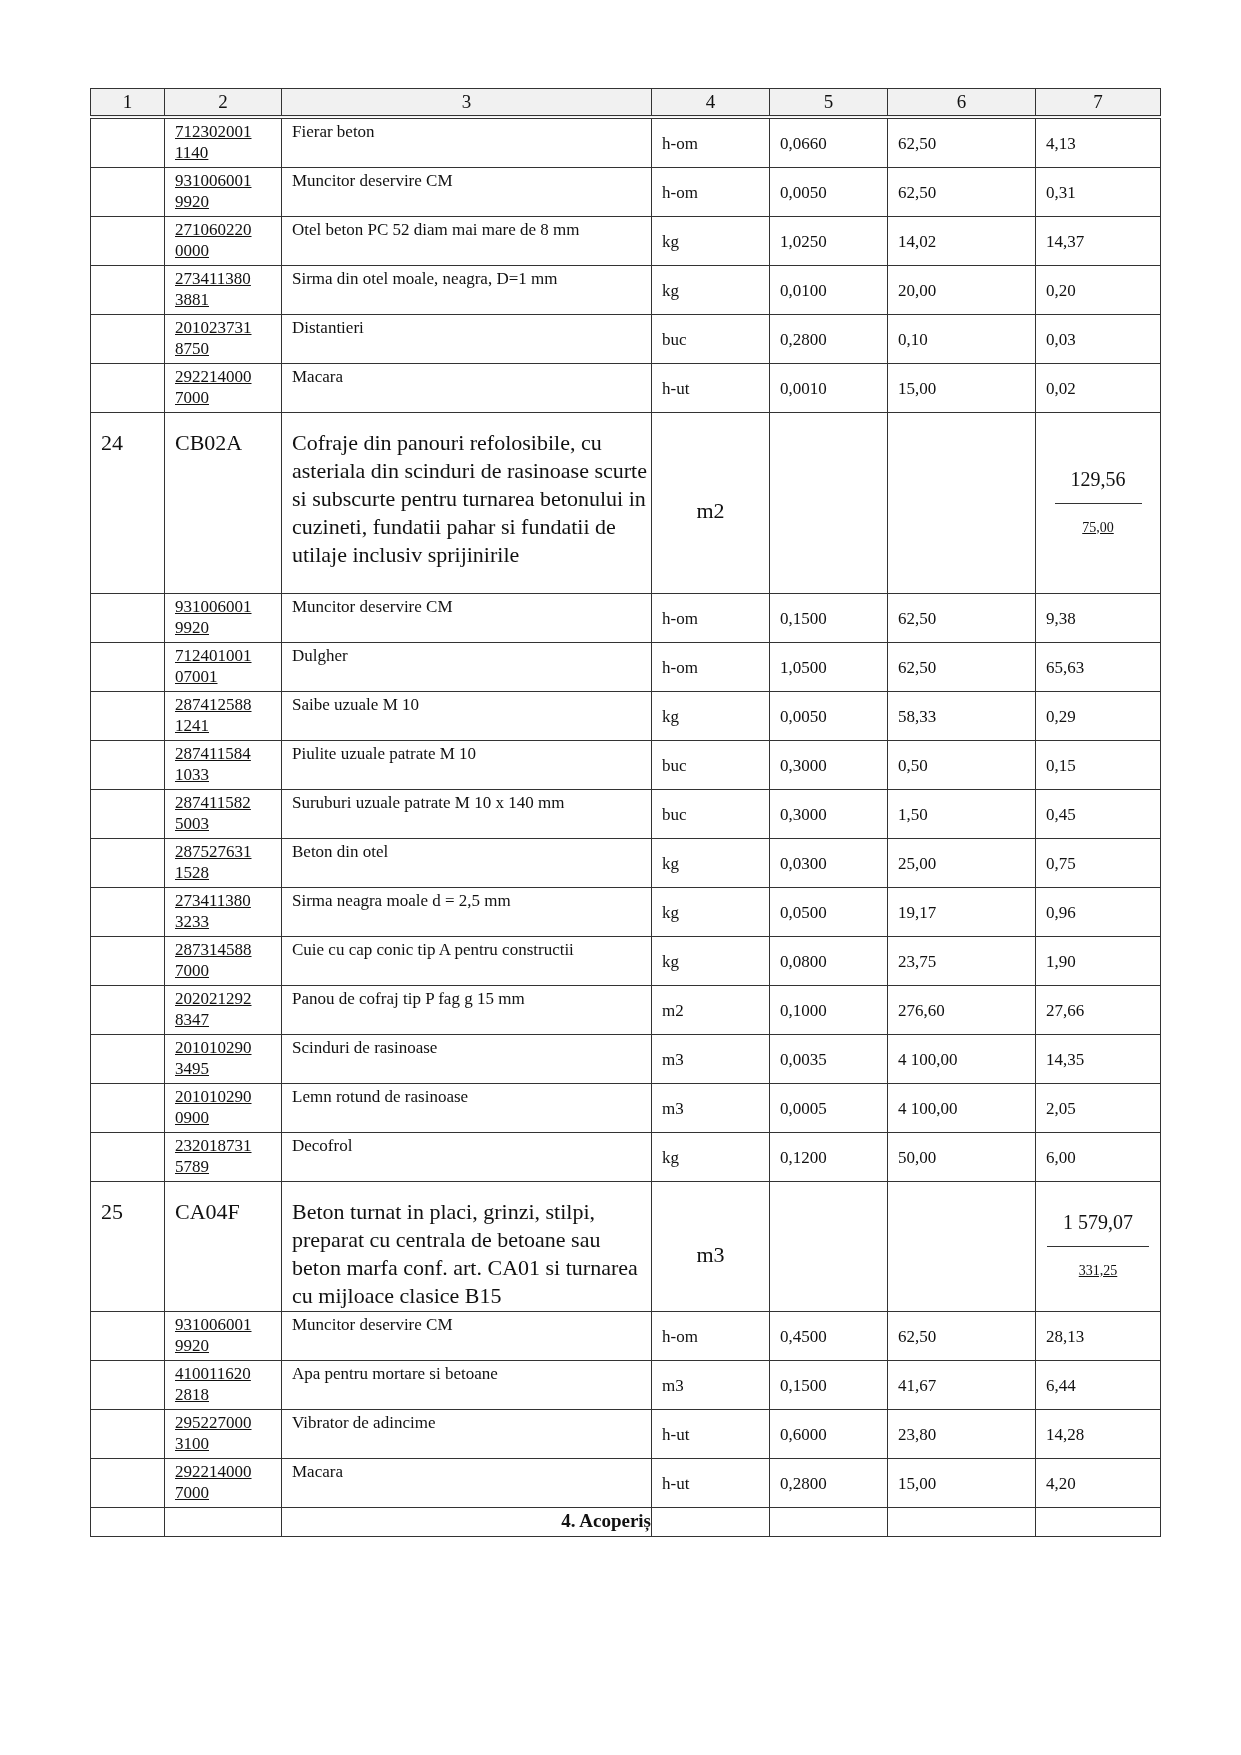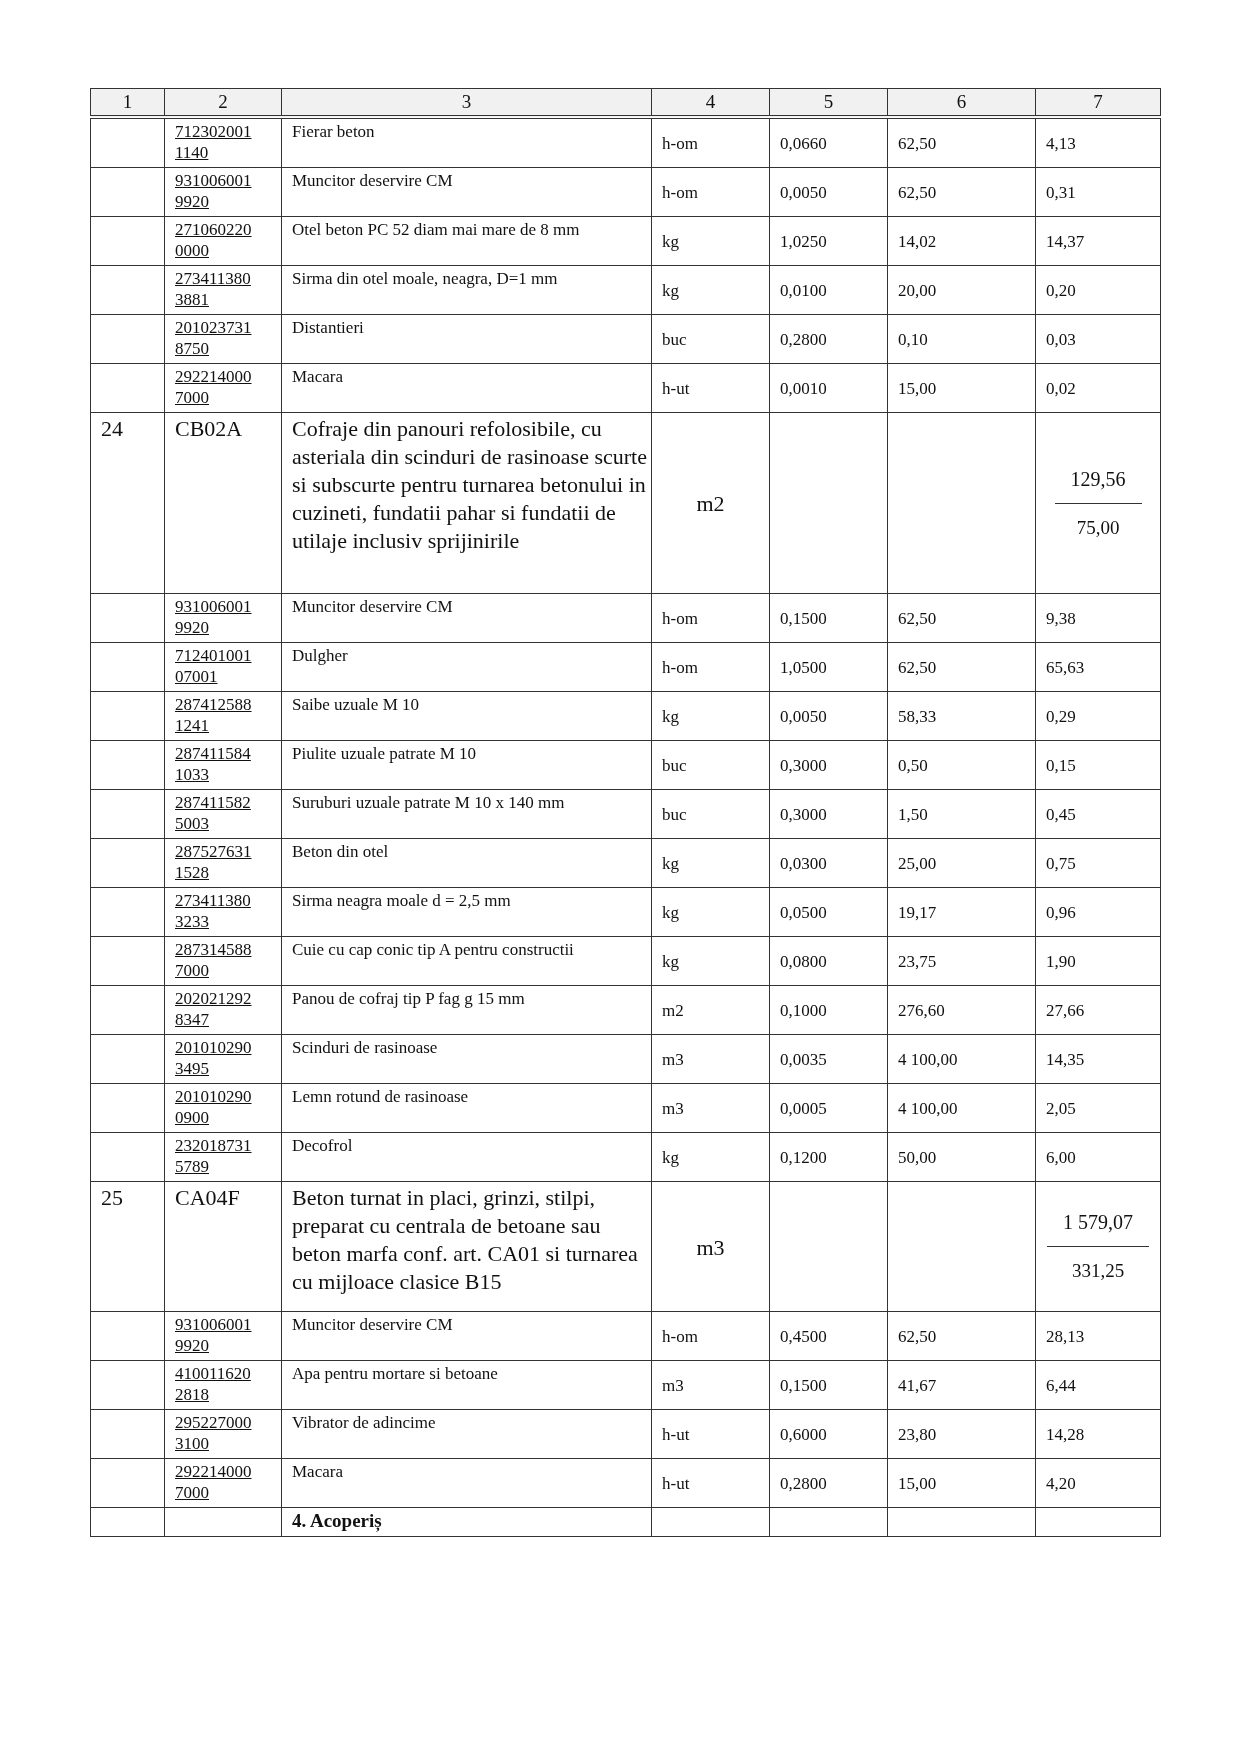--- a/index.html
+++ b/index.html
@@ -7,27 +7,27 @@
          font-family: "Liberation Serif", "DejaVu Serif", serif; color: #111; }
   .page { position: absolute; left: 90px; top: 88px; width: 1070px; }
   table { border-collapse: collapse; width: 1070px; table-layout: fixed; }
   col.c1 { width: 74px; } col.c2 { width: 117px; } col.c3 { width: 370px; }
   col.c4 { width: 118px; } col.c5 { width: 118px; } col.c6 { width: 148px; } col.c7 { width: 125px; }
   th { background: #f1f1f1; font-weight: normal; font-size: 19px; height: 26px; padding: 0;
        border: 1.5px solid #333; border-bottom: 4px double #333; text-align: center; }
   td { border: 1.5px solid #333; font-size: 17px; line-height: 21px; padding: 0 0 0 10px; }
   tr.res td { height: 46px; vertical-align: top; padding-top: 2px; }
   tr.res td.mid { vertical-align: middle; padding-top: 0; }
-  tr.art td { font-size: 22px; line-height: 28px; vertical-align: top; padding-top: 2px; }
+  tr.art td { font-size: 22px; line-height: 28px; vertical-align: top; padding-top: 16px; }
   tr.art td.unit { vertical-align: middle; text-align: center; padding-left: 0; }
   tr.art td.tot { vertical-align: middle; text-align: center; padding: 0; }
   .frac { display: inline-block; text-align: center; }
   .frac .num { display: block; font-size: 20px; padding: 0 16px 10px 16px; border-bottom: 1.5px solid #333; }
-  .frac .den { display: block; font-size: 19px; padding-top: 10px; }
-  tr.sec td { height: 26px; vertical-align: top; }
+  .frac .den { display: block; font-size: 14px; padding-top: 10px; text-decoration: underline; }
+  tr.sec td { height: 26px; vertical-align: top; text-align: right; }
   tr.sec td.title { font-weight: bold; font-size: 19px; padding-top: 2px; }
   .code { white-space: pre-line; text-decoration: underline; }
 </style>
 </head>
 <body>
 
 <div class="page">
   <table>
     <colgroup>
       <col class="c1">

